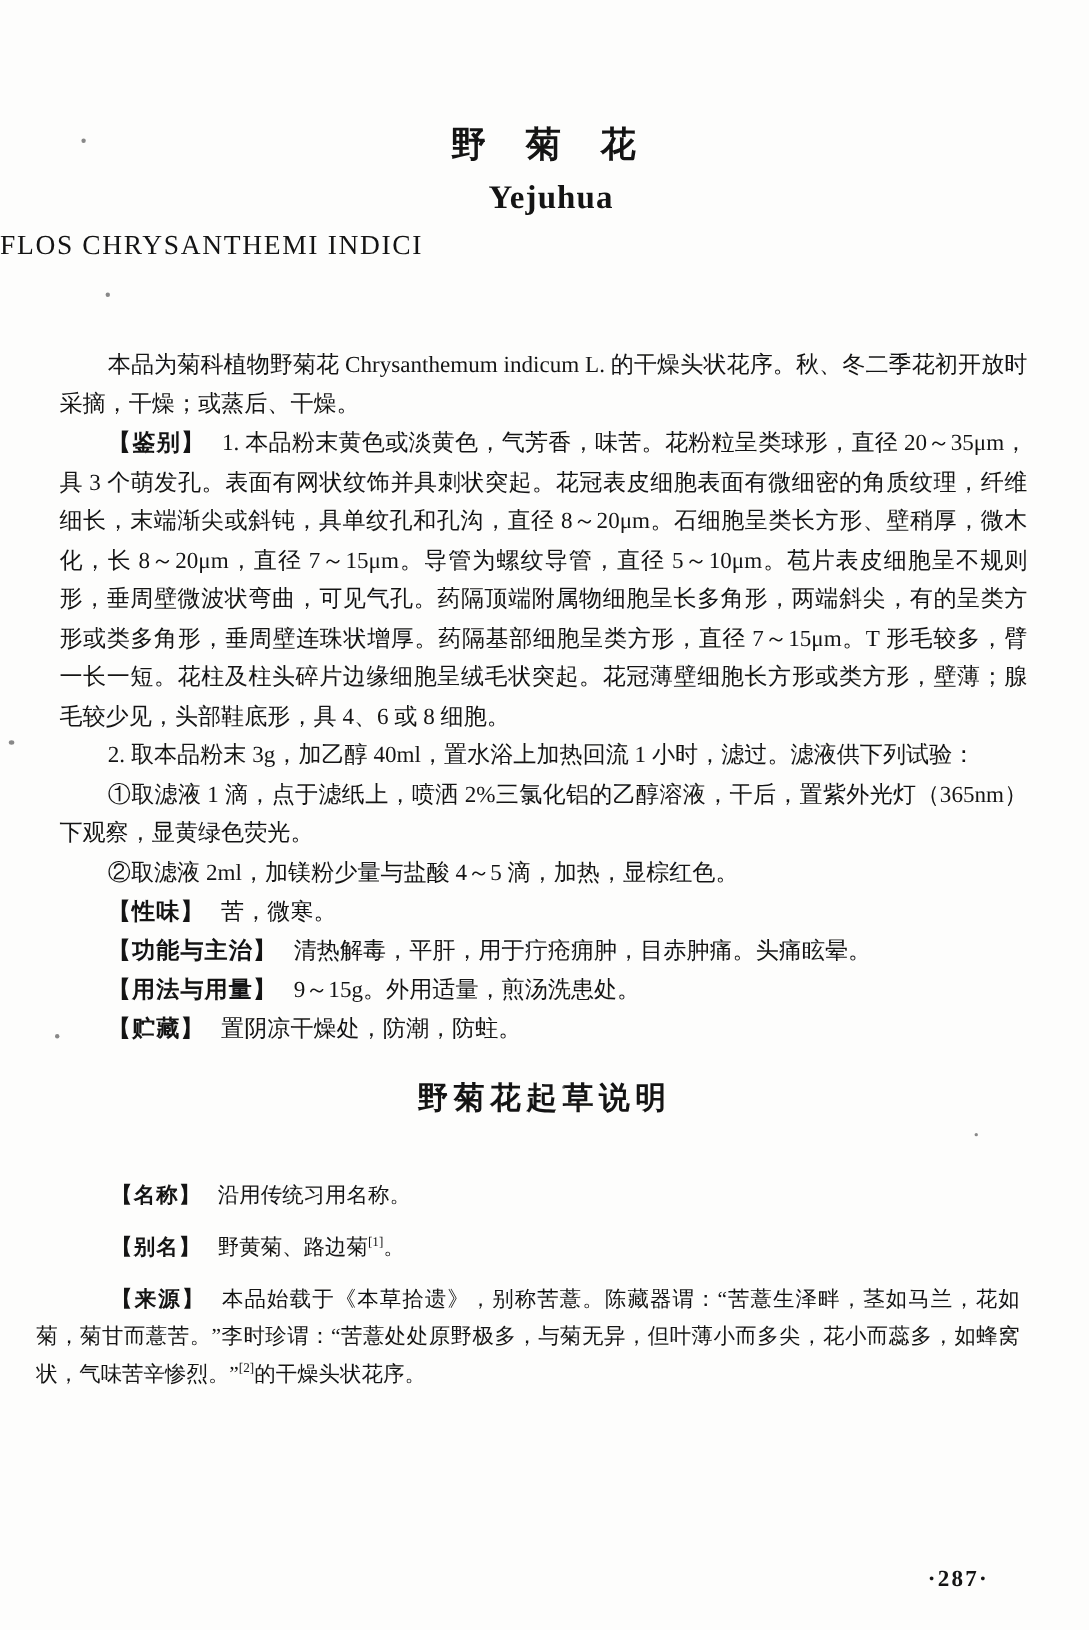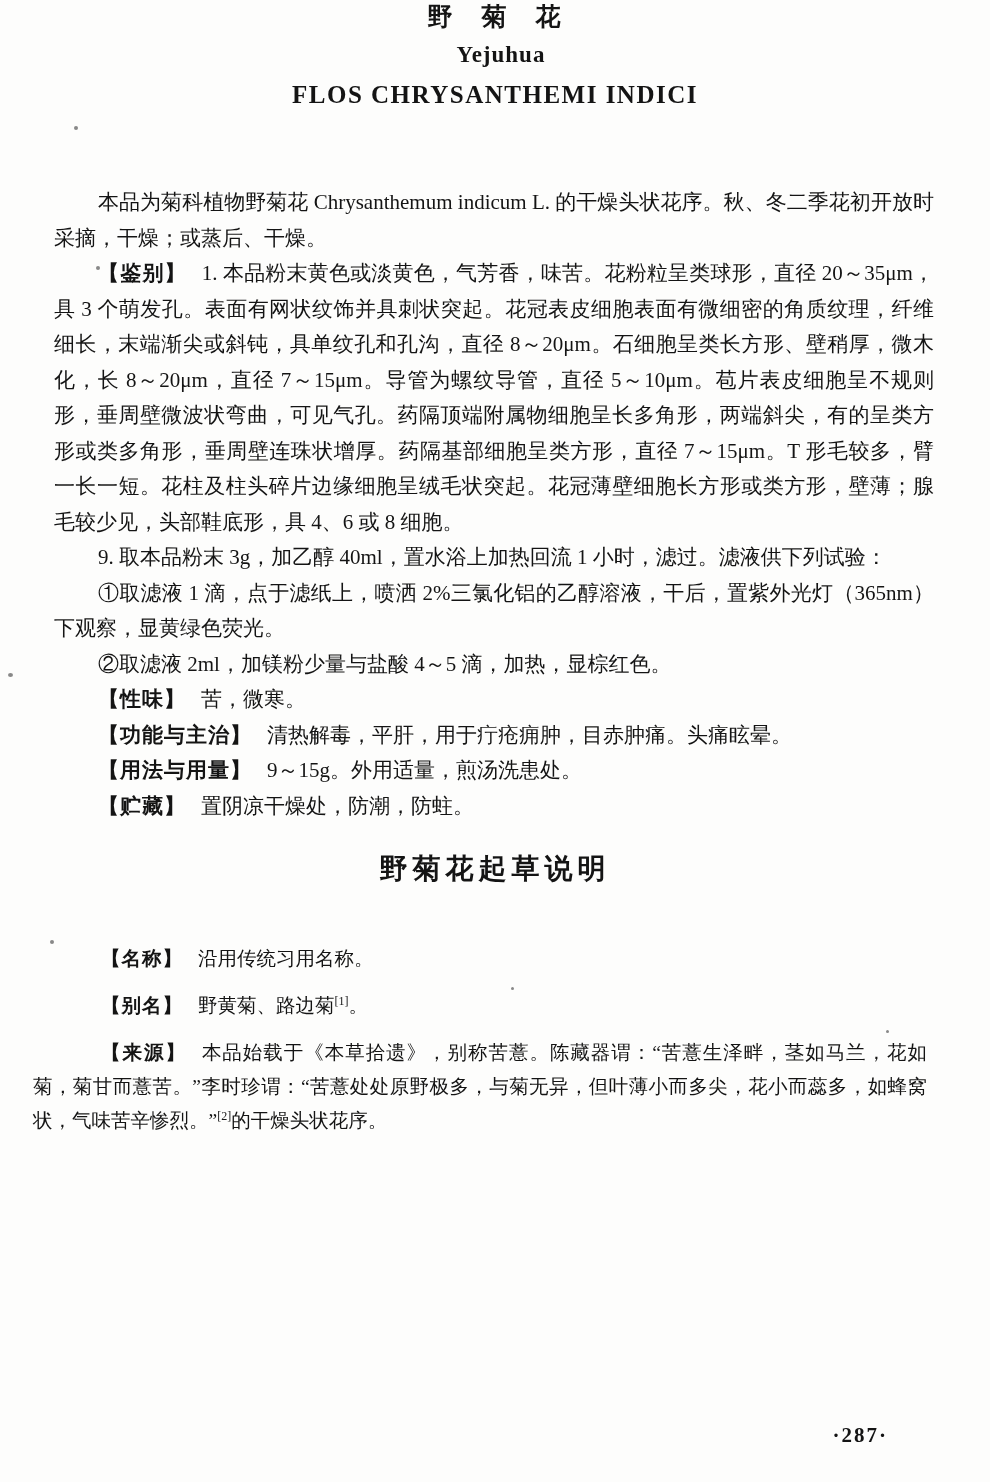--- a/index.html
+++ b/index.html
@@ -5,36 +5,35 @@
   html,body { margin:0; padding:0; background:#ffffff; }
   .page {
     position:relative;
     width:990px; height:1482px;
     background:#fdfdfc;
     color:#141414;
     font-family:"Liberation Serif","DejaVu Serif",serif;
     overflow:hidden;
   }
   .title-cn {
-    margin:0; 
+    margin:0; padding-top:110px;
     text-align:center;
-    font-size:25px; font-weight:bold;
+    font-size:32px; font-weight:bold;
     letter-spacing:2px;
   }
   .title-pinyin {
     margin-top:9px;
     text-align:center;
-    font-size:23px; font-weight:bold;
+    font-size:30px; font-weight:bold;
     letter-spacing:1px;
     margin-left:12px;
   }
   .title-latin {
     margin-top:13px;
-    text-align:center;
-    font-size:25px; font-weight:bold;
+    font-size:25px; font-weight:normal;
     letter-spacing:1.5px;
   }
   .block1 {
     margin:76px 56px 0 54px;
     font-size:21px;
     line-height:35.5px;
     text-align:justify;
   }
   .block1 p { margin:0; text-indent:44px; }
   .lbl { font-weight:bold; margin-right:15px; letter-spacing:1px; }
@@ -47,42 +46,42 @@
   .block2 {
     margin:54px 50px 0 20px;
     font-size:19.5px;
     line-height:34px;
     text-align:justify;
   }
   .block2 p { margin:13px; text-indent:68px; }
   sup { font-size:12px; line-height:0; }
   .pageno {
     position:absolute;
-    right:102px; bottom:34px;
+    right:91px; bottom:34px;
     font-size:21px; font-weight:bold;
     letter-spacing:2px;
   }
   .speck { position:absolute; background:#4a4a4a; border-radius:50%; opacity:.65; }
 </style>
 </head>
 <body>
 
 <div class="page">
 
   <h1 class="title-cn">野　菊　花</h1>
   <div class="title-pinyin">Yejuhua</div>
   <div class="title-latin">FLOS CHRYSANTHEMI INDICI</div>
 
   <div class="block1">
     <p>本品为菊科植物野菊花 Chrysanthemum indicum L. 的干燥头状花序。秋、冬二季花初开放时采摘，干燥；或蒸后、干燥。</p>
 
 
     <p><span class="lbl">【鉴别】</span><span>1. 本品粉末黄色或淡黄色，气芳香，味苦。花粉粒呈类球形，直径 20～35μm，具 3 个萌发孔。表面有网状纹饰并具刺状突起。花冠表皮细胞表面有微细密的角质纹理，纤维细长，末端渐尖或斜钝，具单纹孔和孔沟，直径 8～20μm。石细胞呈类长方形、壁稍厚，微木化，长 8～20μm，直径 7～15μm。导管为螺纹导管，直径 5～10μm。苞片表皮细胞呈不规则形，垂周壁微波状弯曲，可见气孔。药隔顶端附属物细胞呈长多角形，两端斜尖，有的呈类方形或类多角形，垂周壁连珠状增厚。药隔基部细胞呈类方形，直径 7～15μm。T 形毛较多，臂一长一短。花柱及柱头碎片边缘细胞呈绒毛状突起。花冠薄壁细胞长方形或类方形，壁薄；腺毛较少见，头部鞋底形，具 4、6 或 8 细胞。</span></p>
 
-    <p>9. 取本品粉末 3g，加乙醇 40ml，置水浴上加热回流 1 小时，滤过。滤液供下列试验：</p>
+    <p>2. 取本品粉末 3g，加乙醇 40ml，置水浴上加热回流 1 小时，滤过。滤液供下列试验：</p>
     <p>①取滤液 1 滴，点于滤纸上，喷洒 2%三氯化铝的乙醇溶液，干后，置紫外光灯（365nm）下观察，显黄绿色荧光。</p>
     <p>②取滤液 2ml，加镁粉少量与盐酸 4～5 滴，加热，显棕红色。</p>
 
     <p><span class="lbl">【性味】</span><span>苦，微寒。</span></p>
 
     <p><span class="lbl">【功能与主治】</span><span>清热解毒，平肝，用于疔疮痈肿，目赤肿痛。头痛眩晕。</span></p>
 
     <p><span class="lbl">【用法与用量】</span><span>9～15g。外用适量，煎汤洗患处。</span></p>
 
     <p><span class="lbl">【贮藏】</span><span>置阴凉干燥处，防潮，防蛀。</span></p>

